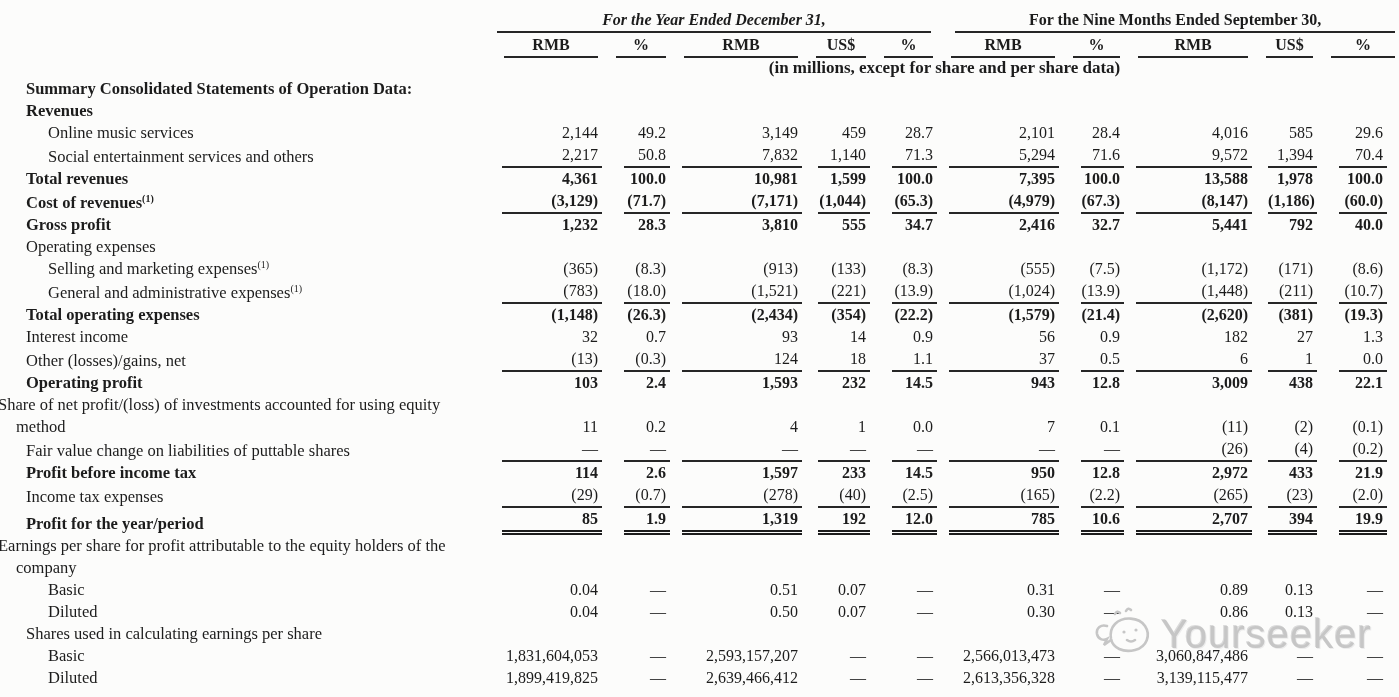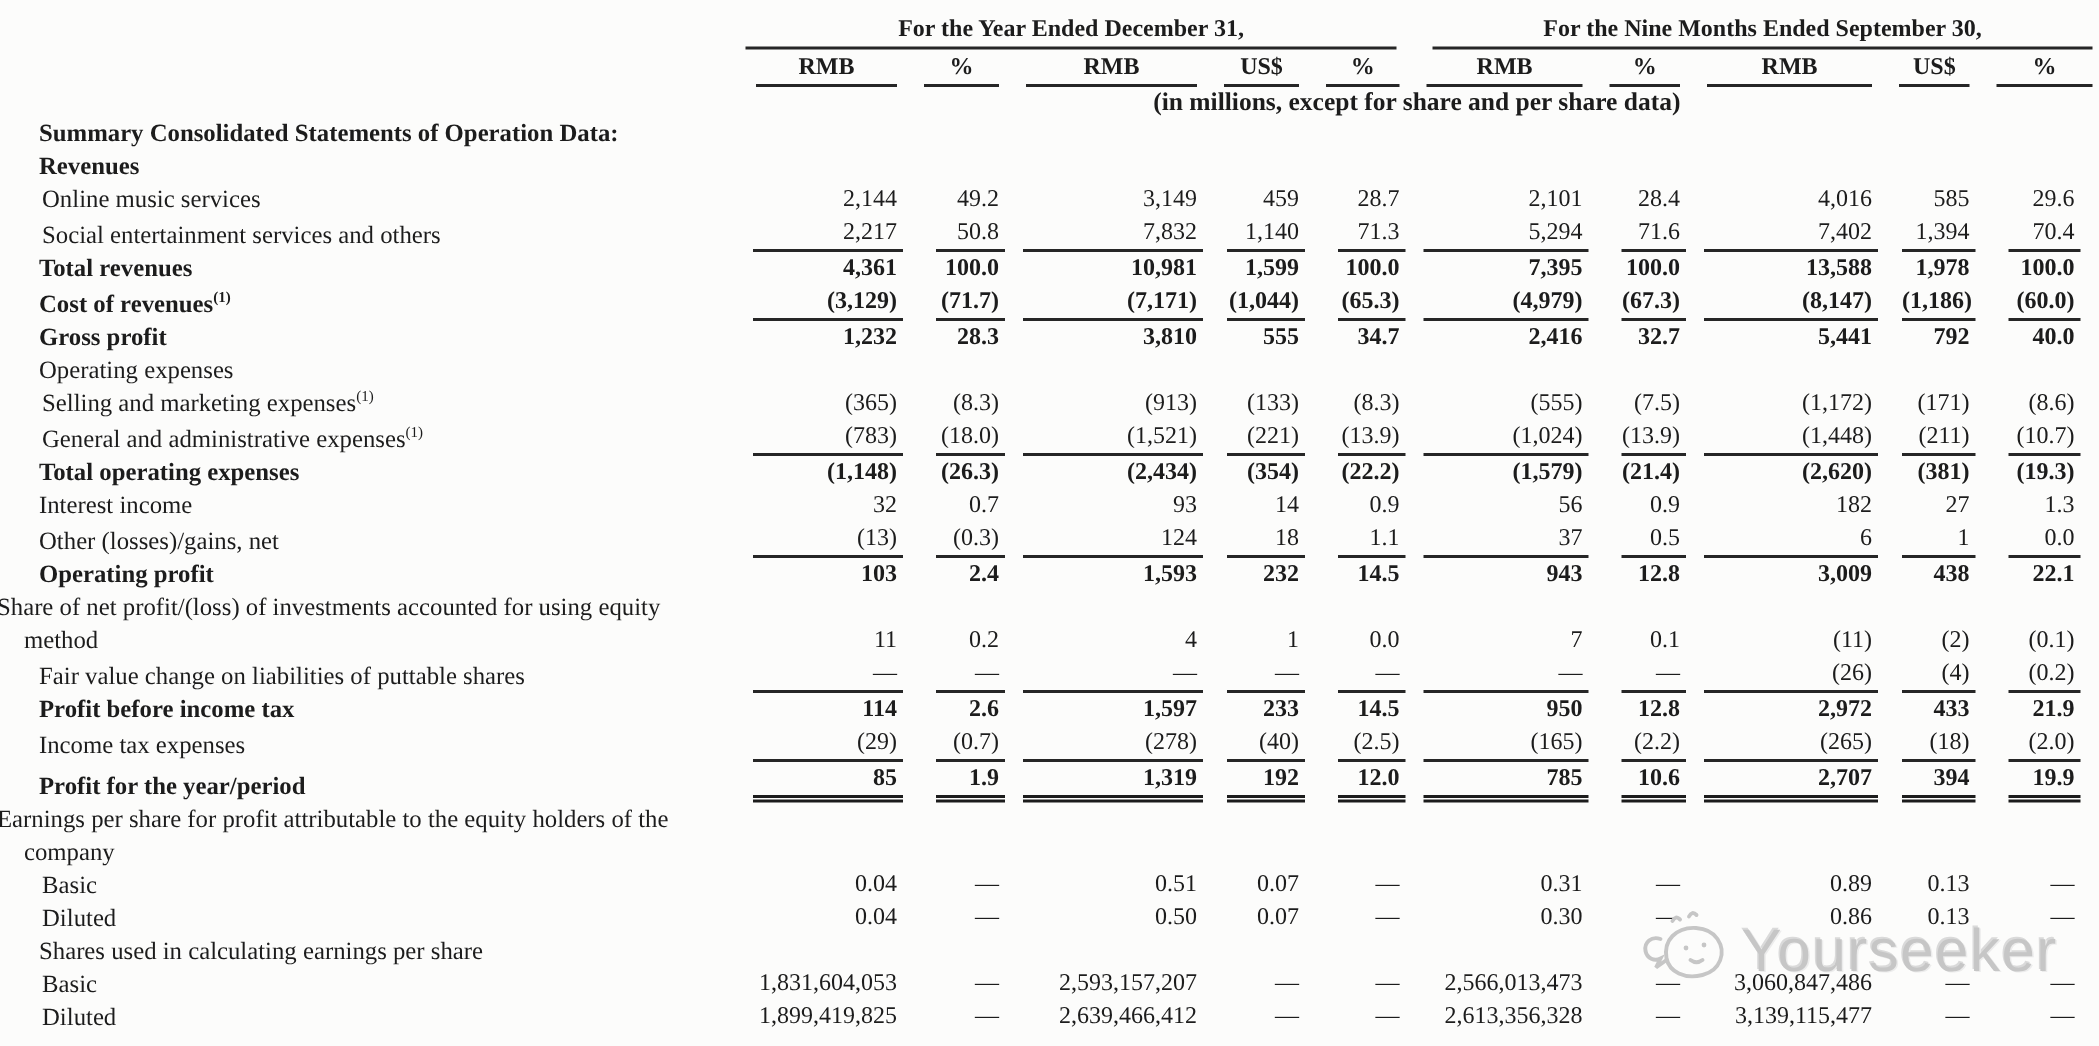--- a/index.html
+++ b/index.html
@@ -3,26 +3,26 @@
 <meta charset="utf-8">
 <style>
   html,body{margin:0;padding:0;width:1399px;height:697px;overflow:hidden;background:#fcfcfb;}
   body{font-family:"Liberation Serif", serif;color:#1c1c1c;position:relative;}
   table{border-collapse:collapse;table-layout:fixed;width:1399px;margin-top:8px;}
   th,td{padding:0;vertical-align:bottom;font-weight:normal;}
   thead th{font-weight:bold;}
   
   .hc{margin-left:14px;margin-right:4px;text-align:center;font-weight:bold;font-size:16px;
       line-height:23px;border-bottom:2.5px solid #262626;}
-  .g1{margin-left:7px;margin-right:6px;}
+  .g1{margin-left:7px;margin-right:6px;font-style:italic;}
   .g2{margin-left:18px;margin-right:4px;}
   .units{text-align:center;font-weight:bold;font-size:17px;line-height:20px;}
   
   .lbl{font-size:16.5px;line-height:22px;padding-left:26px;}
-  .ind1 .lbl{padding-left:28px;}
+  .ind1 .lbl{padding-left:48px;}
   .hang .lbl{padding-left:16px;text-indent:-18px;}
   .bold .lbl, .bold .c{font-weight:bold;}
   .num .c{text-align:right;font-size:16px;line-height:22px;margin-left:12px;margin-right:0;
           padding-right:4px;}
   tr > *:nth-child(3) .c, tr > *:nth-child(6) .c, tr > *:nth-child(8) .c,
   tr > *:nth-child(11) .c{margin-left:22px;}
   tr > *:nth-child(5) .c, tr > *:nth-child(10) .c{margin-left:16px;}
   tr > *:nth-child(11) .c{margin-right:12px;}
   .r1{border-bottom:2px solid #262626;}
   .r2{border-bottom:5px double #1c1c1c;}
@@ -225,21 +225,21 @@
         <td class="num">
           <div class="c r1">71.3</div>
         </td>
         <td class="num">
           <div class="c r1">5,294</div>
         </td>
         <td class="num">
           <div class="c r1">71.6</div>
         </td>
         <td class="num">
-          <div class="c r1">7,402</div>
+          <div class="c r1">9,572</div>
         </td>
         <td class="num">
           <div class="c r1">1,394</div>
         </td>
         <td class="num">
           <div class="c r1">70.4</div>
         </td>
       </tr>
       <tr class="bold">
     <td>
@@ -718,21 +718,21 @@
         <td class="num">
           <div class="c r1">(165)</div>
         </td>
         <td class="num">
           <div class="c r1">(2.2)</div>
         </td>
         <td class="num">
           <div class="c r1">(265)</div>
         </td>
         <td class="num">
-          <div class="c r1">(18)</div>
+          <div class="c r1">(23)</div>
         </td>
         <td class="num">
           <div class="c r1">(2.0)</div>
         </td>
       </tr>
       <tr class="bold">
     <td>
           <div class="lbl"><span class="lbl-text">Profit for the year/period</span><sup class="lbl-sup"></sup></div>
         </td>
   <td class="num">

